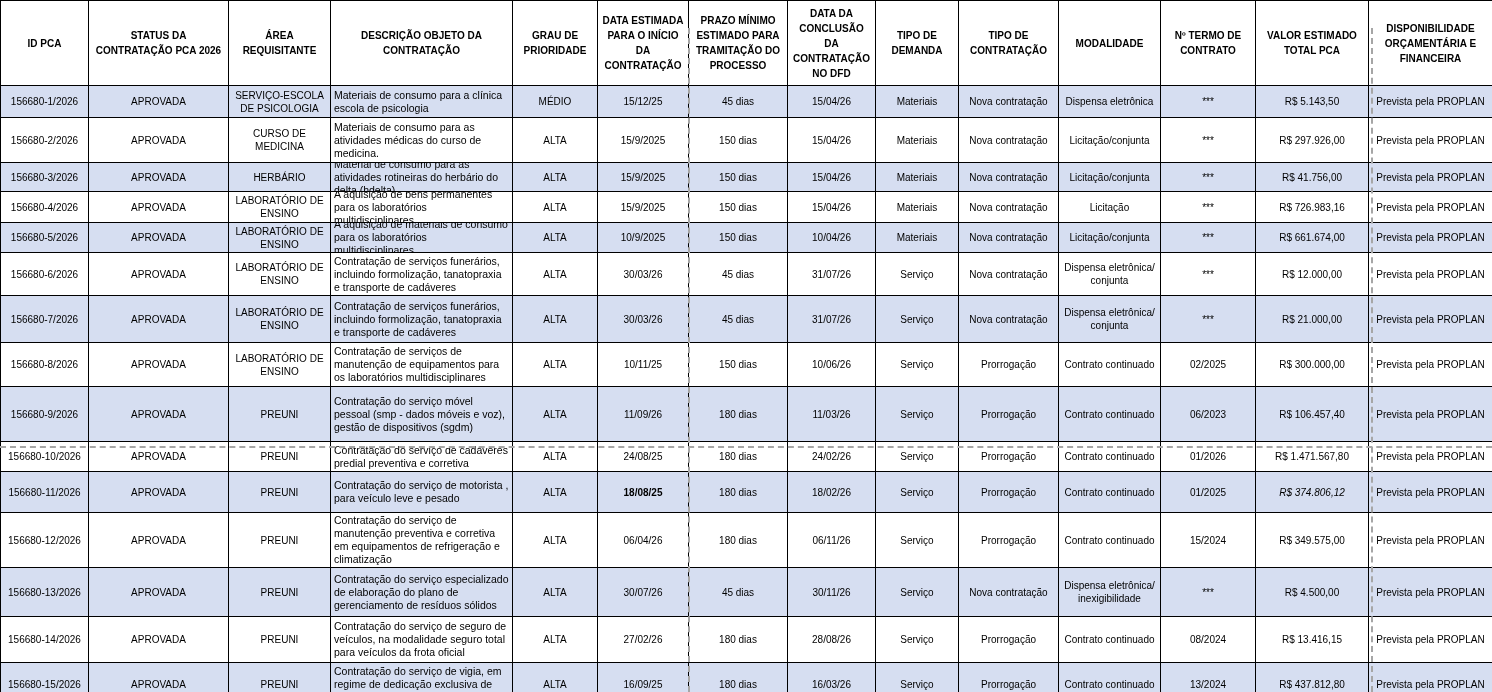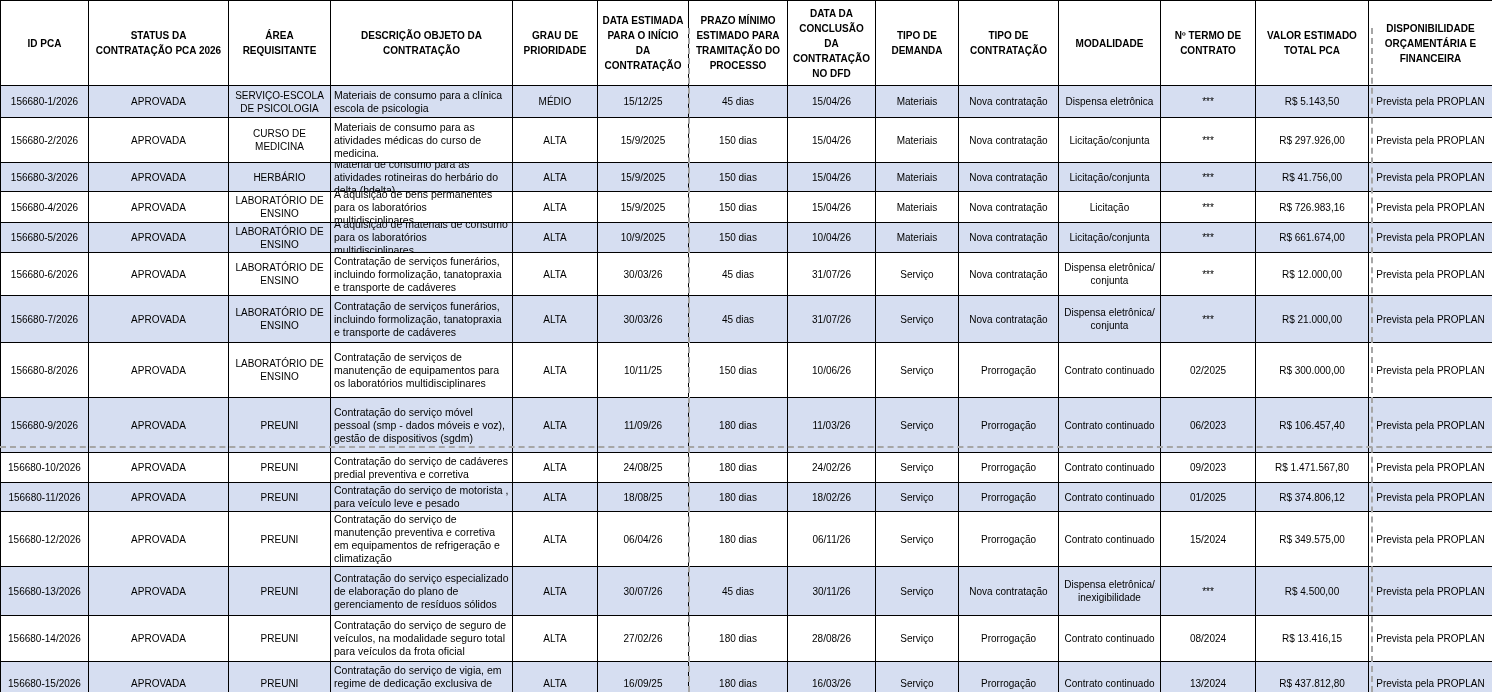--- a/index.html
+++ b/index.html
@@ -455,21 +455,21 @@
           <td>
             <div class="cbox" style="height: 43px;">ALTA</div>
           </td>
           <td>
             <div class="cbox" style="height: 43px;">10/11/25</div>
           </td>
           <td>
             <div class="cbox" style="height: 43px;">150 dias</div>
           </td>
           <td>
-            <div class="cbox" style="height: 54px;">10/06/26</div>
+            <div class="cbox" style="height: 42px;">10/06/26</div>
           </td>
           <td>
             <div class="cbox" style="height: 43px;">Serviço</div>
           </td>
           <td>
             <div class="cbox" style="height: 43px;">Prorrogação</div>
           </td>
           <td>
             <div class="cbox" style="height: 43px;">Contrato continuado</div>
           </td>
@@ -555,21 +555,21 @@
           <td>
             <div class="cbox" style="height: 29px;">Serviço</div>
           </td>
           <td>
             <div class="cbox" style="height: 29px;">Prorrogação</div>
           </td>
           <td>
             <div class="cbox" style="height: 29px;">Contrato continuado</div>
           </td>
           <td>
-            <div class="cbox" style="height: 29px;">09/2023</div>
+            <div class="cbox" style="height: 29px;">01/2026</div>
           </td>
           <td>
             <div class="cbox" style="height: 29px;">R$ 1.471.567,80</div>
           </td>
           <td>
             <div class="cbox" style="height: 29px;">Prevista pela PROPLAN</div>
           </td>
         </tr>
         <tr class="alt">
           <td>
@@ -581,42 +581,42 @@
           <td>
             <div class="cbox" style="height: 28px;">PREUNI</div>
           </td>
           <td>
             <div class="cbox left" style="height: 28px;">Contratação do serviço de motorista , para veículo leve e pesado</div>
           </td>
           <td>
             <div class="cbox" style="height: 28px;">ALTA</div>
           </td>
           <td>
-            <div class="cbox" style="height: 28px;">18/08/25</div>
+            <div class="cbox" style="height: 40px; font-weight: bold;">18/08/25</div>
           </td>
           <td>
             <div class="cbox" style="height: 28px;">180 dias</div>
           </td>
           <td>
             <div class="cbox" style="height: 28px;">18/02/26</div>
           </td>
           <td>
             <div class="cbox" style="height: 28px;">Serviço</div>
           </td>
           <td>
             <div class="cbox" style="height: 28px;">Prorrogação</div>
           </td>
           <td>
             <div class="cbox" style="height: 28px;">Contrato continuado</div>
           </td>
           <td>
             <div class="cbox" style="height: 28px;">01/2025</div>
           </td>
           <td>
-            <div class="cbox" style="height: 25px;">R$ 374.806,12</div>
+            <div class="cbox" style="height: 25px; font-style: italic;">R$ 374.806,12</div>
           </td>
           <td>
             <div class="cbox" style="height: 28px;">Prevista pela PROPLAN</div>
           </td>
         </tr>
         <tr>
           <td>
             <div class="cbox" style="height: 54px;">156680-12/2026</div>
           </td>
           <td>

